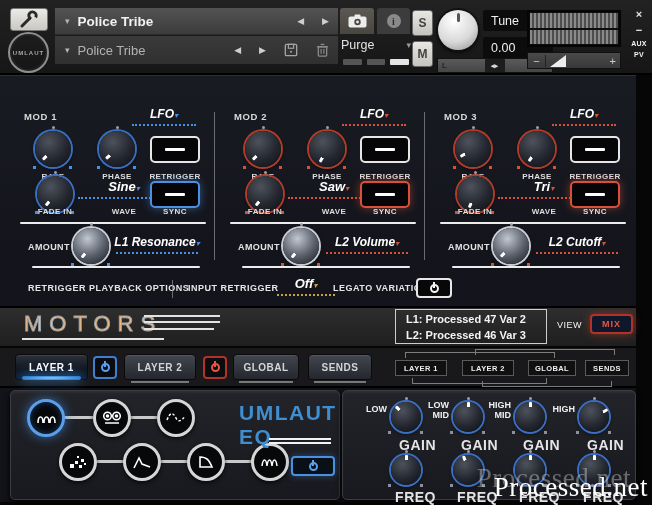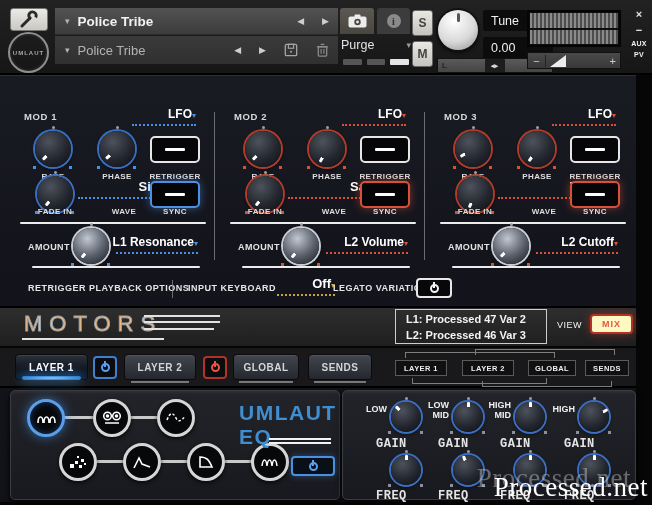--- a/index.html
+++ b/index.html
@@ -71,21 +71,21 @@
     background:linear-gradient(#191b23,#14151c 40%, #121318); border-radius:0 0 10px 0;
     box-shadow:inset 0 1px 0 #2c2e38; }
   .edge-r { position:absolute; left:636px; top:75px; width:16px; height:430px; background:#060607; }
 
   
   .mod { position:absolute; top:105px; width:200px; height:170px; }
   .acc-blue { --acc:#4a8fe0; --ring:#3a6ec2; }
   .acc-red  { --acc:#d6503a; --ring:#b23c2a; }
   .mod-name { position:absolute; left:10px; top:6px; font-size:9.5px; font-weight:bold; color:#d9d9d9; letter-spacing:.6px; }
   .dd { position:absolute; border-bottom:2px dotted var(--acc); padding-bottom:3px;
-    display:flex; align-items:baseline; justify-content:flex-end; }
+    display:flex; align-items:baseline; justify-content:center;font-style:italic; }
   .ddv { font-weight:bold; color:#fff; white-space:nowrap; }
   .dda { font-size:8px; color:var(--acc); }
   .mode-dd { left:118px; top:2px; width:64px; } .mode-dd .ddv { font-size:12px; }
   .wave-dd { left:64px; top:74px; width:92px; } .wave-dd .ddv { font-size:13px; }
   .amt-dd  { left:102px; top:130px; width:82px; } .amt-dd .ddv { font-size:12px; }
   .kwrap { position:absolute; width:44px; height:44px; }
   .knob { position:absolute; inset:4px; border-radius:50%;
     background:radial-gradient(circle at 38% 30%, #4d525c, #23262e 55%, #0c0e13 100%);
     box-shadow:0 0 0 2px var(--ring,#555), 0 2px 4px rgba(0,0,0,.8); }
   .knob .ptr { position:absolute; left:50%; top:50%; width:3px; height:15px; margin:-15px 0 0 -1.5px;
@@ -122,21 +122,21 @@
   #motors { position:absolute; left:0; top:306px; width:636px; height:42px;
     background:linear-gradient(#2e2e2f,#1f1f20); border-top:2px solid #000; border-bottom:2px solid #050505; }
   .motors-logo { position:absolute; left:24px; top:6px; font-size:22px; letter-spacing:7px;
     color:#fdba74; -webkit-text-stroke:1px #98a0a8; }
   .mline { position:absolute; height:2px; background:#e3e3e3; }
   .status-box { position:absolute; left:395px; top:309px; width:152px; height:35px;
     border:1px solid #cdcdcd; padding:1px 0 0 10px; }
   .status-box div { font-size:11px; font-weight:bold; color:#f4f4f4; line-height:16px; white-space:nowrap; }
   .view-lbl { position:absolute; left:557px; top:320px; font-size:9px; font-weight:normal; color:#f0f0f0; letter-spacing:.5px; }
   .mix-btn { position:absolute; left:590px; top:314px; width:43px; height:20px; border:2px solid #b23325; border-radius:4px;
-    background:#fef9c3; color:#e25843; font-size:9px; font-weight:bold; letter-spacing:1px;
+    background:#0f172a; color:#e25843; font-size:9px; font-weight:bold; letter-spacing:1px;
     display:flex; align-items:center; justify-content:center; box-shadow:0 0 9px rgba(210,60,40,.5); }
 
   
   #tabrow { position:absolute; left:0; top:348px; width:636px; height:40px; background:#19191b; border-bottom:2px solid #000; }
   .tab { position:absolute; top:354px; height:26px; border-radius:4px 4px 3px 3px;
     background:linear-gradient(#42464f,#24272d); border:1px solid #0a0a0a; color:#d2d5da;
     font-size:10px; font-weight:bold; letter-spacing:.5px;
     display:flex; align-items:center; justify-content:center; box-shadow:inset 0 1px 0 rgba(255,255,255,.09); }
   .tab.inactive::after { content:''; position:absolute; left:8%; right:8%; bottom:-4px; height:2px; background:#909090; opacity:.8; }
   .tab.active { background:linear-gradient(#2b323c,#11161f 60%, #0d2239); color:#fff; }
@@ -165,21 +165,21 @@
   .solid-eq { position:absolute; left:228px; top:10px; font-size:21px; font-weight:bold; color:#3f8ed0; letter-spacing:1.5px; }
   .sq-ul { position:absolute; height:2px; background:#f2f2f2; }
   .eq-pwr { position:absolute; left:280px; top:65px; width:44px; height:20px; border:2px solid #4a90e0; border-radius:4px;
     background:#0a1018; color:#5aa0f0; display:flex; align-items:center; justify-content:center;
     box-shadow:0 0 7px rgba(58,127,208,.45); }
   .band { position:absolute; width:34px; font-size:9px; font-weight:bold; color:#efefef; text-align:right; line-height:10px; }
   .eq-kwrap { position:absolute; width:36px; height:36px; --acc:#4a8fe0; --ring:#3a6ec2; }
   .eq-kwrap .knob { inset:3px; }
   .eq-kwrap::before { content:''; position:absolute; left:50%; top:-2px; width:3px; height:3px; margin-left:-1.5px; background:#9aa0ac; border-radius:50%; }
   .eq-kwrap::after { content:''; position:absolute; left:0; bottom:1px; width:3px; height:3px; background:#8a90a0; box-shadow:32px 0 0 #8a90a0; }
-  .eq-lbl { position:absolute; width:60px; text-align:left; font-size:12px; font-weight:bold; color:#e4e4e4; letter-spacing:.5px;font-family:Liberation Mono, monospace; }
+  .eq-lbl { position:absolute; width:60px; text-align:right; font-size:14px; font-weight:bold; color:#e4e4e4; letter-spacing:.5px; }
 
   .watermark { position:absolute; right:4px; bottom:2px; font-family:"Liberation Serif", serif;
     font-size:27px; color:#fff; letter-spacing:.5px; text-shadow:-17px -9px 0 rgba(235,235,235,.38); }
   svg { display:block; }
 </style>
 </head>
 <body>
 
 <div id="app">
 
@@ -440,21 +440,21 @@
       <span class="dda">▾</span>
     </div>
     <div class="hline" style="left:18px;top:161px;width:168px"></div>
   </div>
 
   <div class="vline" style="left:214px;top:112px;height:148px"></div>
   <div class="vline" style="left:424px;top:112px;height:148px"></div>
 
   <div class="opt-lbl" style="left:28px;top:283px">RETRIGGER PLAYBACK OPTIONS</div>
   <div class="vline" style="left:172px;top:280px;height:18px"></div>
-  <div class="opt-lbl" style="left:188px;top:283px">INPUT KEYBOARD</div>
+  <div class="opt-lbl" style="left:188px;top:283px">INPUT RETRIGGER</div>
   <div class="dd off-dd">
     <span class="ddv">Off</span>
     <span class="dda">▾</span>
   </div>
   <div class="opt-lbl" style="left:333px;top:283px">LEGATO VARIATION</div>
   <div class="legato-pwr">
     <span class="pico"></span>
   </div>
 
   <div id="motors"></div>

